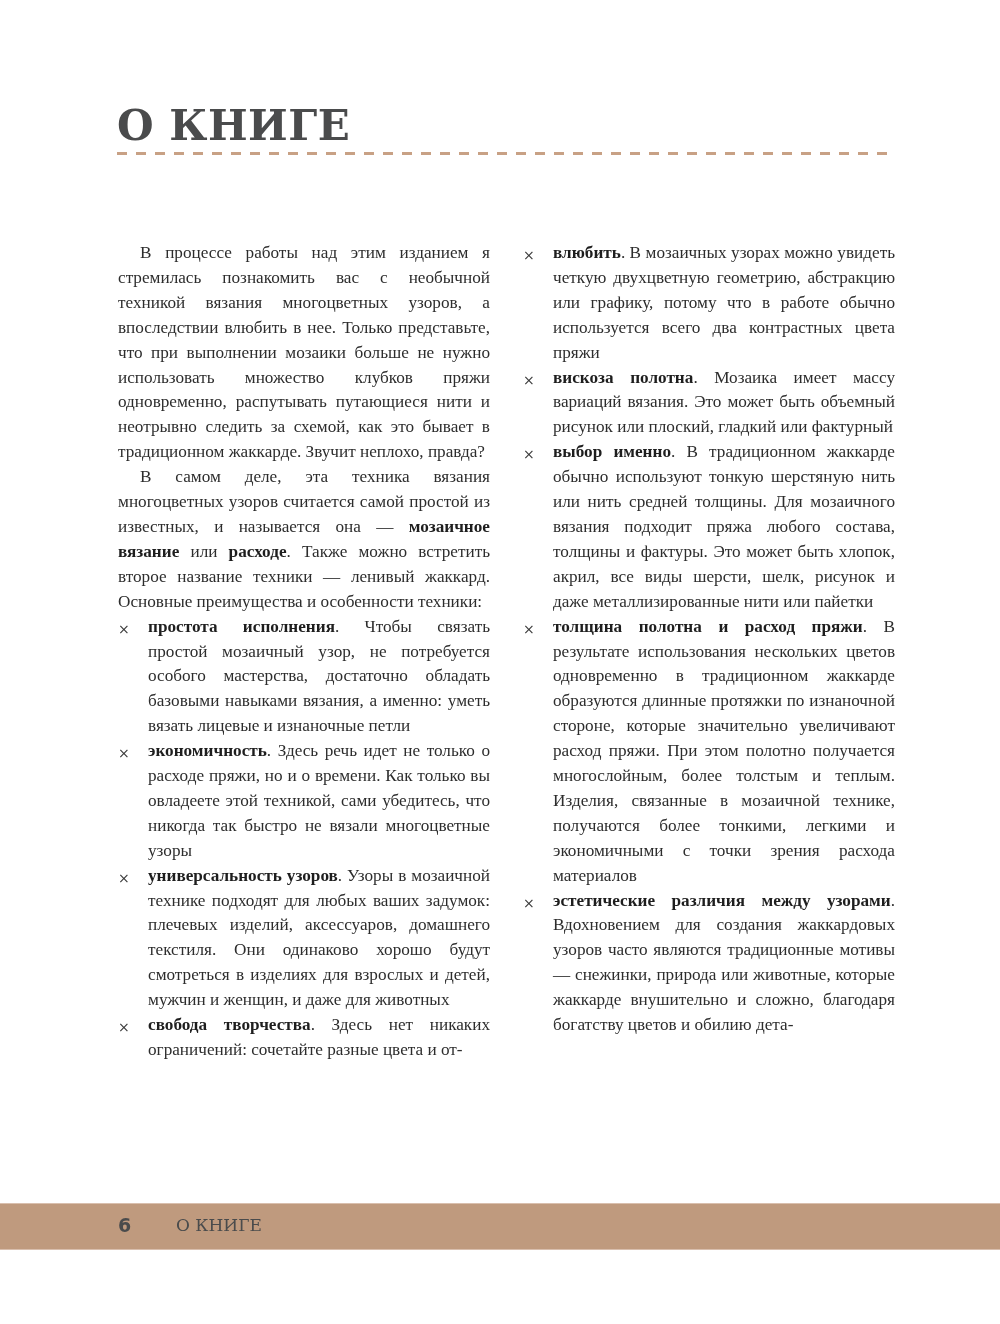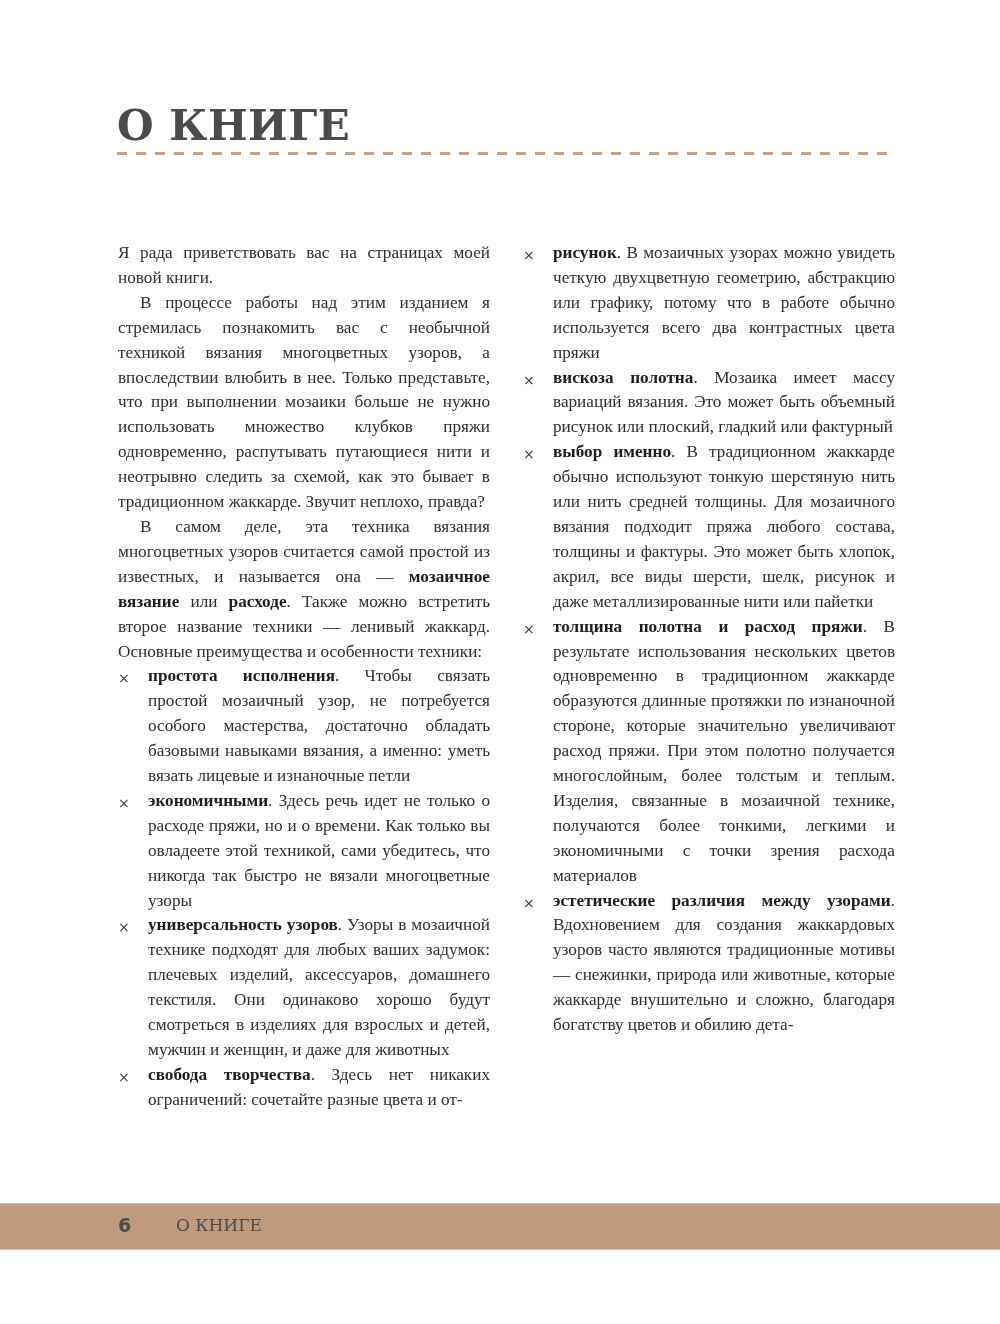--- a/index.html
+++ b/index.html
@@ -44,34 +44,33 @@
     font-family: "DejaVu Serif", serif; font-size: 17px; color: #4a4b4c;
   }
 </style>
 </head>
 <body>
 
 <h1 class="title">О КНИГЕ</h1>
 <div class="rule"></div>
 
 <div class="col col-left">
-  <p>Я рада приветствовать вас на страницах моей новой книги.</p>
   <p class="indent">В процессе работы над этим изданием я стремилась познакомить вас с необычной техникой вязания многоцветных узоров, а впоследствии влюбить в нее. Только представьте, что при выполнении мозаики больше не нужно использовать множество клубков пряжи одновременно, распутывать путающиеся нити и неотрывно следить за схемой, как это бывает в традиционном жаккарде. Звучит неплохо, правда?</p>
   <p class="indent"><span>В самом деле, эта техника вязания многоцветных узоров считается самой простой из известных, и называется она — </span><b>мозаичное вязание</b><span> или </span><b>расходе</b><span>. Также можно встретить второе название техники — ленивый жаккард. Основные преимущества и особенности техники:</span></p>
   <ul class="list">
     <li><span class="bullet">×</span><b>простота исполнения</b><span>. Чтобы связать простой мозаичный узор, не потребуется особого мастерства, достаточно обладать базовыми навыками вязания, а именно: уметь вязать лицевые и изнаночные петли</span></li>
-    <li><span class="bullet">×</span><b>экономичными</b><span>. Здесь речь идет не только о расходе пряжи, но и о времени. Как только вы овладеете этой техникой, сами убедитесь, что никогда так быстро не вязали многоцветные узоры</span></li>
+    <li><span class="bullet">×</span><b>экономичность</b><span>. Здесь речь идет не только о расходе пряжи, но и о времени. Как только вы овладеете этой техникой, сами убедитесь, что никогда так быстро не вязали многоцветные узоры</span></li>
     <li><span class="bullet">×</span><b>универсальность узоров</b><span>. Узоры в мозаичной технике подходят для любых ваших задумок: плечевых изделий, аксессуаров, домашнего текстиля. Они одинаково хорошо будут смотреться в изделиях для взрослых и детей, мужчин и женщин, и даже для животных</span></li>
     <li><span class="bullet">×</span><b>свобода творчества</b><span>. Здесь нет никаких ограничений: сочетайте разные цвета и от-</span></li>
   </ul>
 </div>
 
 <div class="col col-right">
   <ul class="list">
-    <li><span class="bullet">×</span><b>рисунок</b><span>. В мозаичных узорах можно увидеть четкую двухцветную геометрию, абстракцию или графику, потому что в работе обычно используется всего два контрастных цвета пряжи</span></li>
+    <li><span class="bullet">×</span><b>влюбить</b><span>. В мозаичных узорах можно увидеть четкую двухцветную геометрию, абстракцию или графику, потому что в работе обычно используется всего два контрастных цвета пряжи</span></li>
     <li><span class="bullet">×</span><b>вискоза полотна</b><span>. Мозаика имеет массу вариаций вязания. Это может быть объемный рисунок или плоский, гладкий или фактурный</span></li>
     <li><span class="bullet">×</span><b>выбор именно</b><span>. В традиционном жаккарде обычно используют тонкую шерстяную нить или нить средней толщины. Для мозаичного вязания подходит пряжа любого состава, толщины и фактуры. Это может быть хлопок, акрил, все виды шерсти, шелк, рисунок и даже металлизированные нити или пайетки</span></li>
     <li><span class="bullet">×</span><b>толщина полотна и расход пряжи</b><span>. В результате использования нескольких цветов одновременно в традиционном жаккарде образуются длинные протяжки по изнаночной стороне, которые значительно увеличивают расход пряжи. При этом полотно получается многослойным, более толстым и теплым. Изделия, связанные в мозаичной технике, получаются более тонкими, легкими и экономичными с точки зрения расхода материалов</span></li>
     <li><span class="bullet">×</span><b>эстетические различия между узорами</b><span>. Вдохновением для создания жаккардовых узоров часто являются традиционные мотивы — снежинки, природа или животные, которые жаккарде внушительно и сложно, благодаря богатству цветов и обилию дета-</span></li>
   </ul>
 </div>
 
 <div class="footer">
   <span class="page-num">6</span>
   <span class="footer-title">О КНИГЕ</span>

